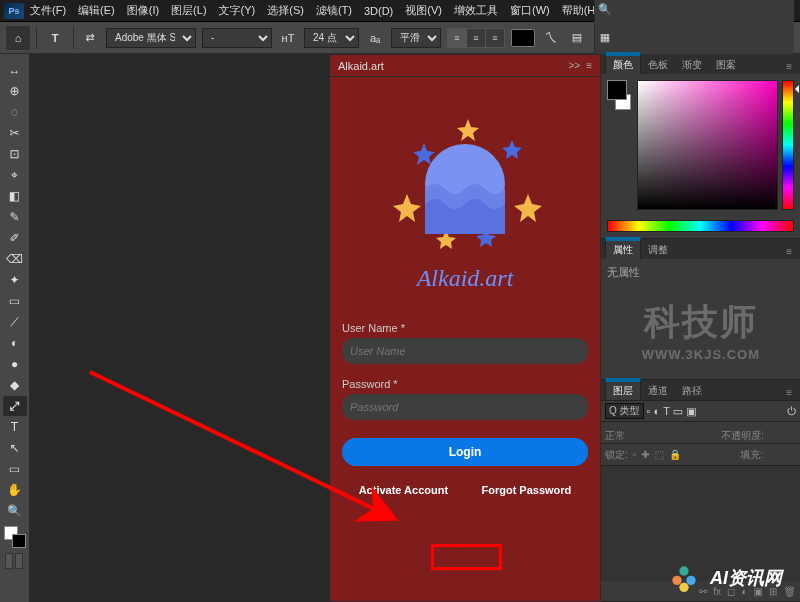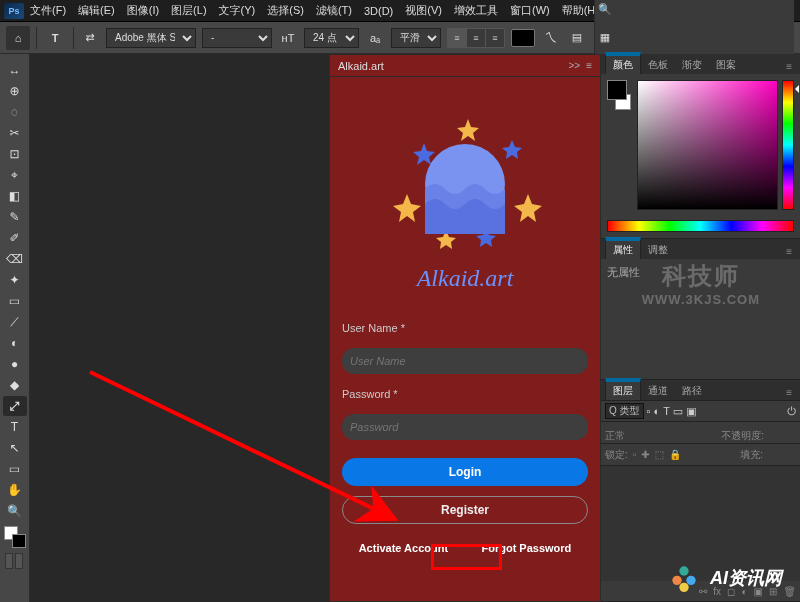--- a/index.html
+++ b/index.html
@@ -44,21 +44,21 @@
   
   .plugin { position:absolute; left:299px; top:0; width:272px; height:548px; background:#7f1d1d; border:1px solid #2b2b2b; z-index:5; }
   .plugin .title { height:22px; color:#ddd; font-size:11px; display:flex; align-items:center; padding:0 8px; border-bottom:1px solid #2b2b2b; }
   .plugin .title .tctrl { margin-left:auto; display:flex; gap:6px; color:#aaa; font-size:10px; }
   .plugin .body { padding: 32px 12px 12px; position:relative; height:calc(100% - 22px); }
   .plugin .logoarea { position:relative; height:150px; display:flex; align-items:center; justify-content:center; }
   .plugin .logoarea svg { width:200px; height:150px; }
   .plugin .brand { text-align:center; font-size:24px; color:#6a92ff; font-family: Georgia, serif; font-style:italic; margin-top:6px; }
   .plugin .field-label { font-size:11px; color:#ccc; margin-top: 30px; }
   .plugin .field-label.pw { margin-top: 14px; }
-  .plugin input[type=text], .plugin input[type=password] { width:100%; height:26px; background:#3e3e3e; border:none; color:#aaa; padding:0 8px; font-size:11px; font-style:italic; margin-top:14px; border-radius:12px; }
+  .plugin input[type=text], .plugin input[type=password] { width:100%; height:26px; background:#3e3e3e; border:none; color:#aaa; padding:0 8px; font-size:11px; font-style:italic; margin-top:4px; border-radius:12px; }
   .plugin .btn { width:100%; height:28px; border-radius:14px; display:flex; align-items:center; justify-content:center; font-size:12px; font-weight:bold; margin-top:18px; cursor:pointer; }
   .plugin .btn.login { background:#0a77e6; color:#fff; }
   .plugin .btn.register { background:transparent; border:1px solid #888; color:#eee; margin-top:10px; }
   .plugin .links { display:flex; justify-content:space-around; margin-top:18px; font-size:11px; font-weight:bold; color:#fff; }
   .plugin .links span { cursor:pointer; }
   .redbox { position:absolute; border:3px solid #ff0000; left:101px; top:467px; width:71px; height:26px; pointer-events:none; z-index:20; }
 
   
   .arrow { position:absolute; z-index:25; pointer-events:none; }
 
@@ -95,21 +95,21 @@
 
   .layers .toolbar { height:22px; display:flex; align-items:center; gap:3px; padding:0 4px; border-top:1px solid #222; border-bottom:1px solid #222; }
   .layers .toolbar .sel { background:#2b2b2b; color:#bbb; border:1px solid #111; height:16px; font-size:10px; padding:0 3px; }
   .layers .row2 { height:22px; display:flex; align-items:flex-end; gap:4px; padding:0 4px; font-size:10px; color:#888; border-bottom:1px solid #222; }
   .layers .row3 { height:22px; display:flex; align-items:center; gap:5px; padding:0 4px; font-size:10px; color:#888; border-bottom:1px solid #222; }
   .layers .list { height:80px; background:#333; }
   .layers .foot { height:20px; display:flex; justify-content:flex-end; gap:6px; padding:0 4px; align-items:center; color:#888; font-size:10px; }
 
   
   .wm1 { position:absolute; right:40px; top:260px; z-index:30; color:rgba(200,200,200,0.35); font-weight:bold; pointer-events:none; text-align:center; }
-  .wm1 .big { font-size:24px; letter-spacing:2px; }
+  .wm1 .big { font-size:36px; letter-spacing:2px;margin-top:38px; }
   .wm1 .small { font-size:13px; letter-spacing:1px; }
   .wm2 { position:absolute; right:18px; bottom:10px; z-index:30; display:flex; align-items:center; gap:12px; color:#fff; font-size:18px; font-weight:bold; font-style:italic; pointer-events:none; }
   .wm2 svg { width:28px; height:28px; }
 
   select, input { outline:none; }
 </style>
 </head>
 <body>
 
 <div class="menubar">
@@ -251,21 +251,20 @@
         </div>
         <div class="brand">Alkaid.art</div>
 
         <div class="field-label">User Name *</div>
         <input type="text" placeholder="User Name" style="">
 
         <div class="field-label pw">Password *</div>
         <input type="password" placeholder="Password" style="">
 
         <div class="btn login">Login</div>
-        <div class="btn register">Register</div>
 
         <div class="links">
           <span>Activate Account</span>
           <span>Forgot Password</span>
         </div>
 
         <div class="redbox"></div>
       </div>
     </div>
   </div>

